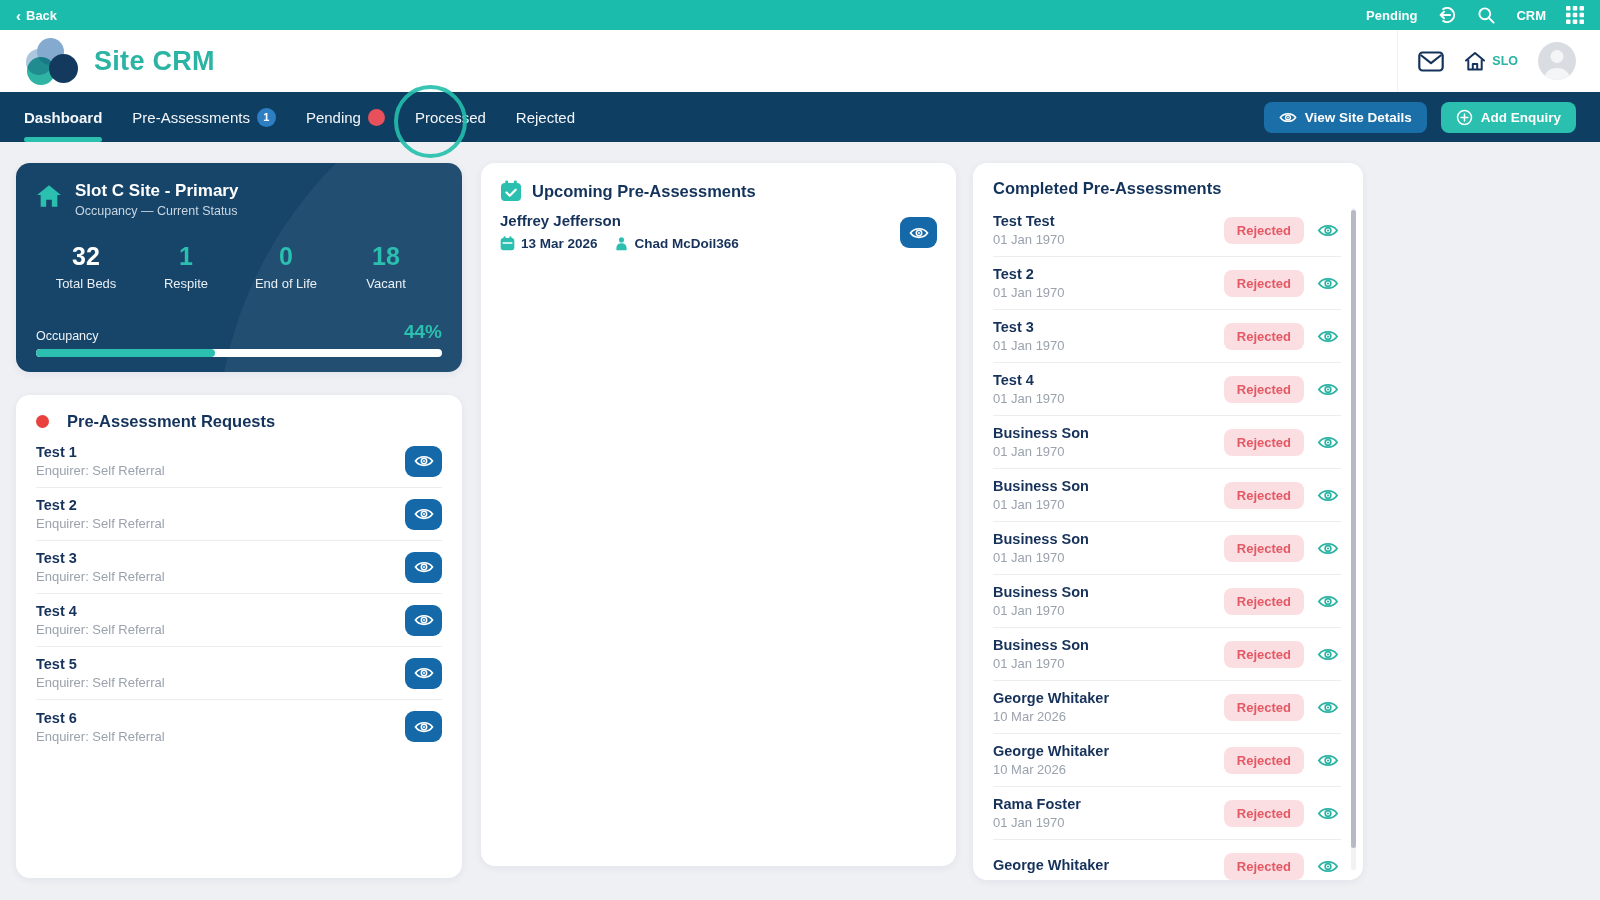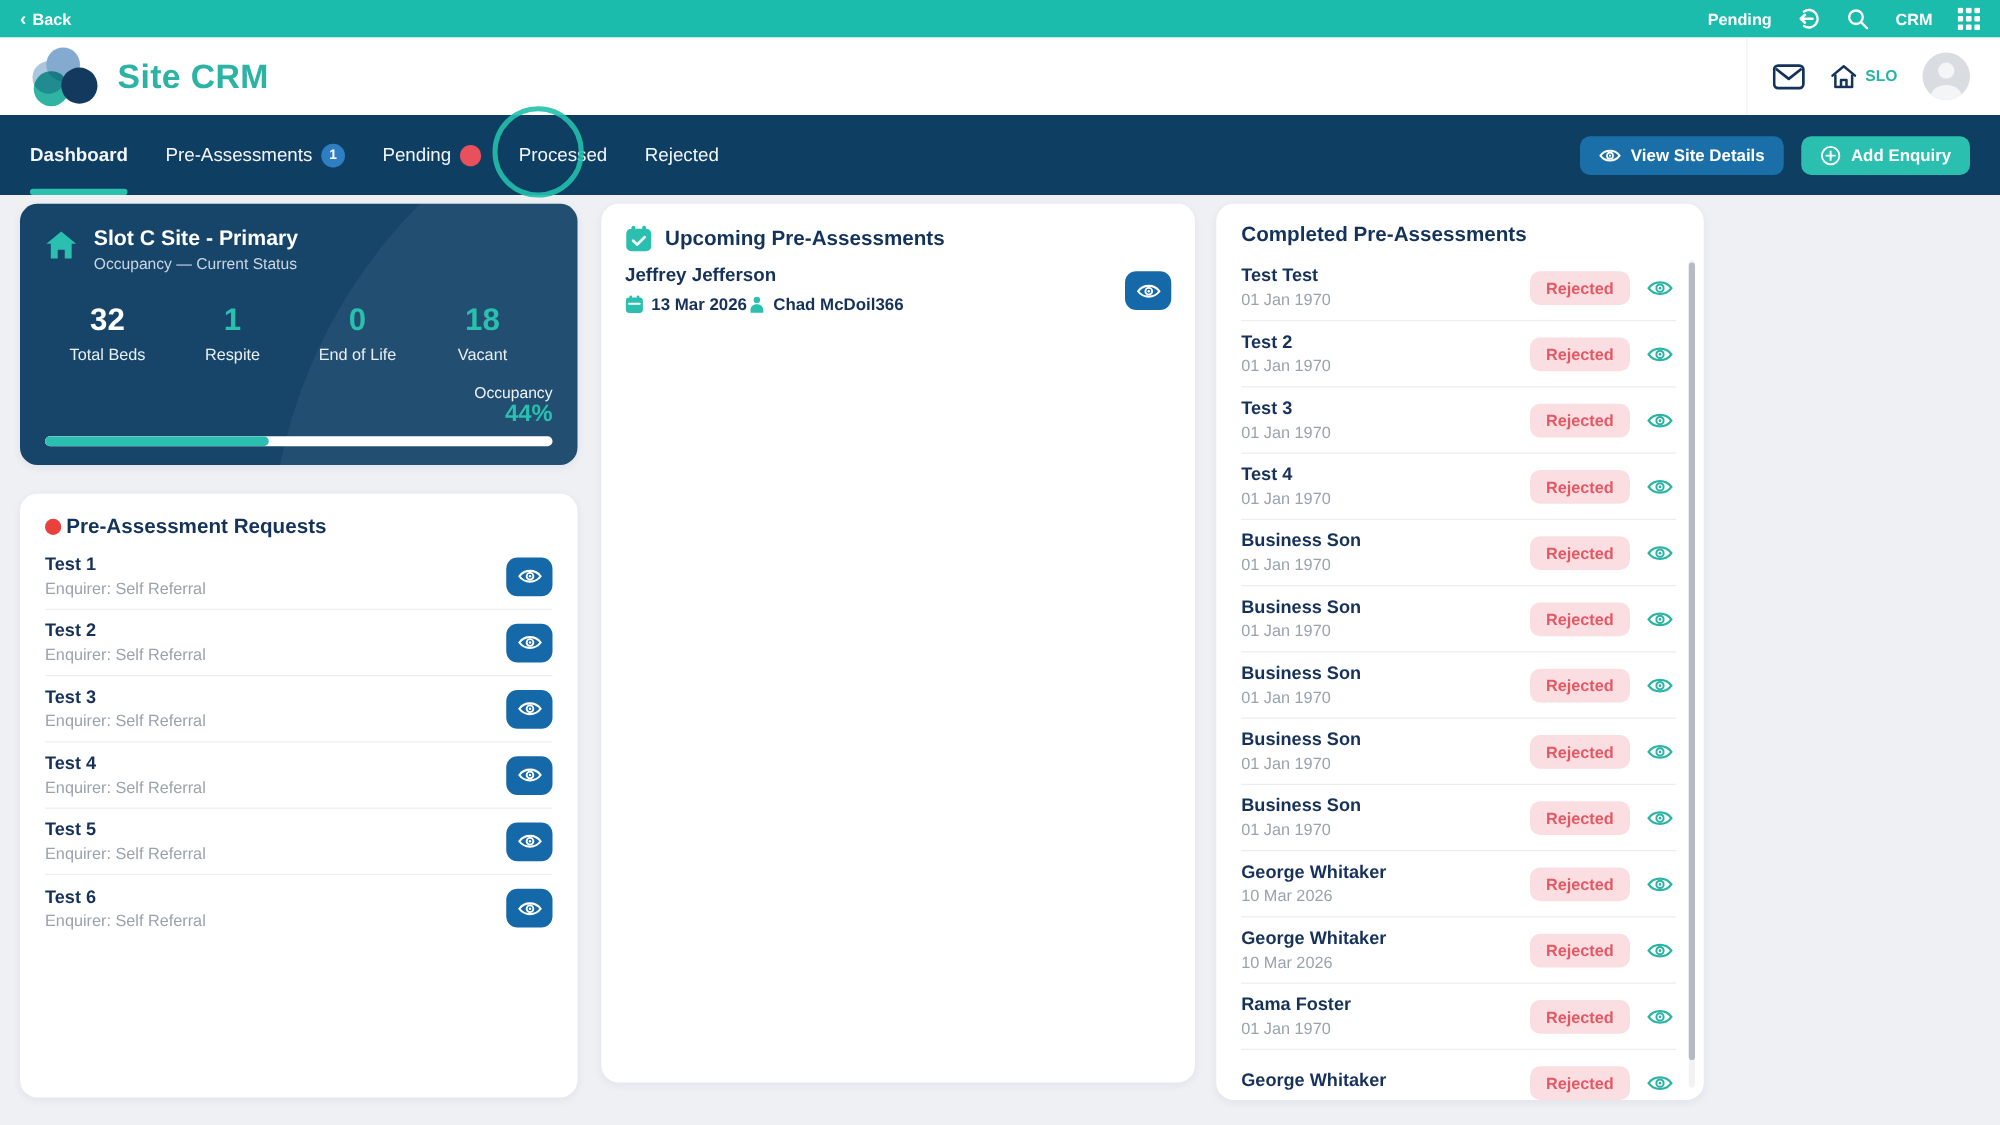--- a/index.html
+++ b/index.html
@@ -41,21 +41,21 @@
   .hdr-divider { width:1px; height:62px; background:#f0f1f5; }
   .home-group { display:flex; align-items:center; gap:6px; cursor:pointer; }
   .slo { color:#2bb3a4; font-size:12.5px; font-weight:700; }
   .avatar {
     width:38px; height:38px; border-radius:50%; background:#d9dce1;
     overflow:hidden; display:flex; align-items:flex-end; justify-content:center; cursor:pointer;
   }
 
   
   .navbar {
-    position:absolute; top:92px; left:0; right:0; height:64px;
+    position:absolute; top:92px; left:0; right:0; height:50px;
     background:#0f3e63; display:flex; align-items:center; padding:0 24px;
     color:#fff;
   }
   .nav-items { display:flex; align-items:center; gap:30px; height:100%; }
   .nav-item {
     position:relative; height:100%; display:flex; align-items:center; gap:7px;
     font-size:15px; color:#f2f6fa; cursor:pointer; white-space:nowrap;
   }
   .nav-item.active { font-weight:700; }
   .nav-item.active::after {
@@ -107,48 +107,48 @@
   }
   .slot-head { position:relative; display:flex; gap:13px; align-items:flex-start; }
   .slot-title { font-size:17px; font-weight:700; }
   .slot-sub { font-size:12.5px; color:#c9d6e2; margin-top:3px; }
   .stats { position:relative; display:flex; margin-top:24px; }
   .stat { width:100px; text-align:center; }
   .stat-value { font-size:25px; font-weight:700; color:#2abfae; }
   .stat-value.white { color:#ffffff; }
   .stat-label { font-size:13px; color:#e9eff5; margin-top:5px; }
   .occ { position:absolute; left:20px; right:20px; bottom:15px; }
-  .occ-row { display:flex; justify-content:space-between; align-items:flex-end; margin-bottom:6px;flex-direction:column; }
+  .occ-row { display:flex; justify-content:space-between; align-items:flex-end; margin-bottom:6px; }
   .occ-label { font-size:12.5px; color:#eef3f8; }
   .occ-pct { font-size:19px; font-weight:700; color:#2abfae; }
   .occ-track { height:8px; border-radius:4px; background:#ffffff; overflow:hidden; }
   .occ-fill { height:100%; border-radius:4px; background:#2abfae; width:0; }
 
   
   .card-requests { left:16px; top:395px; width:446px; height:483px; padding:17px 20px; }
-  .card-title-row { display:flex; align-items:center; gap:4px; margin-bottom:4px; }
+  .card-title-row { display:flex; align-items:center; gap:18px; margin-bottom:4px; }
   .red-dot { width:13px; height:13px; border-radius:50%; background:#e8413e; }
   .card-title { font-size:16.5px; font-weight:700; color:#14335b; }
   .req-row {
     height:53px; display:flex; align-items:center; border-bottom:1px solid #ededf1;
   }
   .req-row:last-child { border-bottom:none; }
   .row-text { flex:1; min-width:0; }
   .row-name { font-size:14.5px; font-weight:700; color:#16325b; }
   .row-sub { font-size:13px; color:#9aa2ad; margin-top:3px; }
   .eye-btn {
     width:37px; height:31px; border-radius:9px; background:#1569a9; border:none;
     display:flex; align-items:center; justify-content:center; color:#fff; cursor:pointer;
   }
 
   
   .card-upcoming { left:481px; top:163px; width:475px; height:703px; padding:17px 19px; }
   .up-title-row { display:flex; align-items:center; gap:10px; margin-bottom:10px; }
   .up-entry { display:flex; align-items:flex-start; }
-  .up-meta { display:flex; align-items:center; margin-top:7px; }
+  .up-meta { display:flex; align-items:center; gap:16px; margin-top:7px; }
   .meta-item { display:flex; align-items:center; gap:6px; font-size:13.5px; font-weight:700; color:#16325b; }
 
   
   .card-completed { left:973px; top:163px; width:390px; height:717px; padding:16px 22px 0 20px; overflow:hidden; }
   .cmp-rows { margin-top:6px; }
   .cmp-row { height:53px; display:flex; align-items:center; border-bottom:1px solid #ededf1; padding-right:2px; }
   .pill {
     background:#fbdee2; color:#e45864; font-size:13px; font-weight:700;
     padding:6px 13px; border-radius:8px; margin-right:13px; white-space:nowrap;
   }

